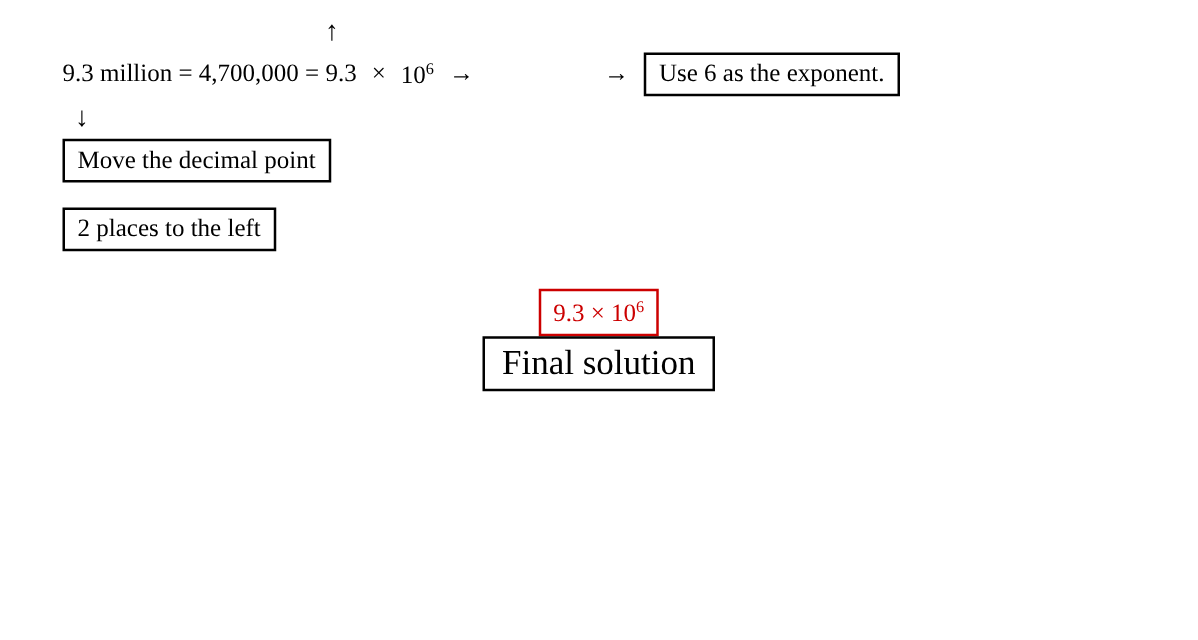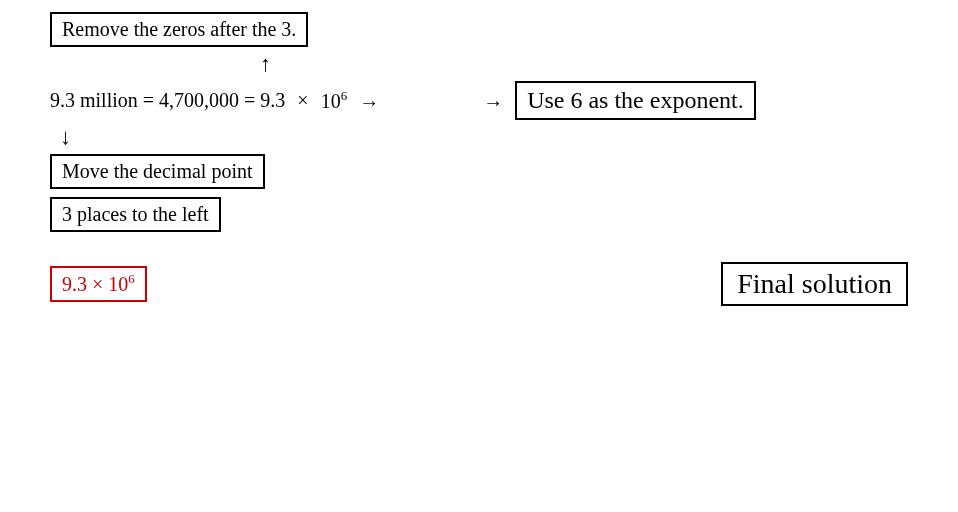--- a/index.html
+++ b/index.html
@@ -81,72 +81,70 @@
     .row-arrow-down {
       margin-left: 30px;
       padding-left: 10px;
       font-size: 22px;
       margin-bottom: 4px;
     }
 
     
     .row-move-decimal {
       margin-left: 30px;
-      margin-bottom: 8px;
+      margin-bottom: 20px;
     }
 
     
     .row-places {
       margin-left: 30px;
       margin-bottom: 30px;
     }
 
     
     .row-final {
       display: flex;
       align-items: center;
       justify-content: space-between;
       margin-left: 30px;
       margin-right: 30px;
       margin-top: 10px;
+      flex-direction: column;
     }
 
     sup {
       font-size: 13px;
       vertical-align: super;
     }
 
     .times-symbol {
       margin: 0 4px;
     }
 
     .use-exponent-box {
       border: 2px solid #000;
       padding: 4px 10px;
-      font-size: 24px;
+      font-size: 20px;
       white-space: nowrap;
     }
 
     .final-solution-box {
       border: 2px solid #000;
       padding: 4px 14px;
       font-size: 28px;
     }
   </style>
 </head>
 <body>
 
 <div class="page">
 
 
   <div class="content-area">
 
-    <div class="row-remove-zeros">
-      <div class="box">Remove the zeros after the 3.</div>
-    </div>
 
     <div class="row-arrow-up">
       <span>↑</span>
     </div>
 
     <div class="row-equation">
       <span>9.3 million = 4,700,000 = 9.3</span>
       <span class="times-symbol">×</span>
       <span>10<sup>6</sup></span>
       <span class="arrow-right">→</span>
@@ -157,21 +155,21 @@
 
     <div class="row-arrow-down">
       <span>↓</span>
     </div>
 
     <div class="row-move-decimal">
       <div class="box">Move the decimal point</div>
     </div>
 
     <div class="row-places">
-      <div class="box">3 places to the left</div>
+      <div class="box">2 places to the left</div>
     </div>
 
     <div class="row-final">
       <div class="box-red">
         <span>9.3 <span>×</span> 10<sup>6</sup></span>
       </div>
       <div class="final-solution-box">Final solution</div>
     </div>
 
   </div>

